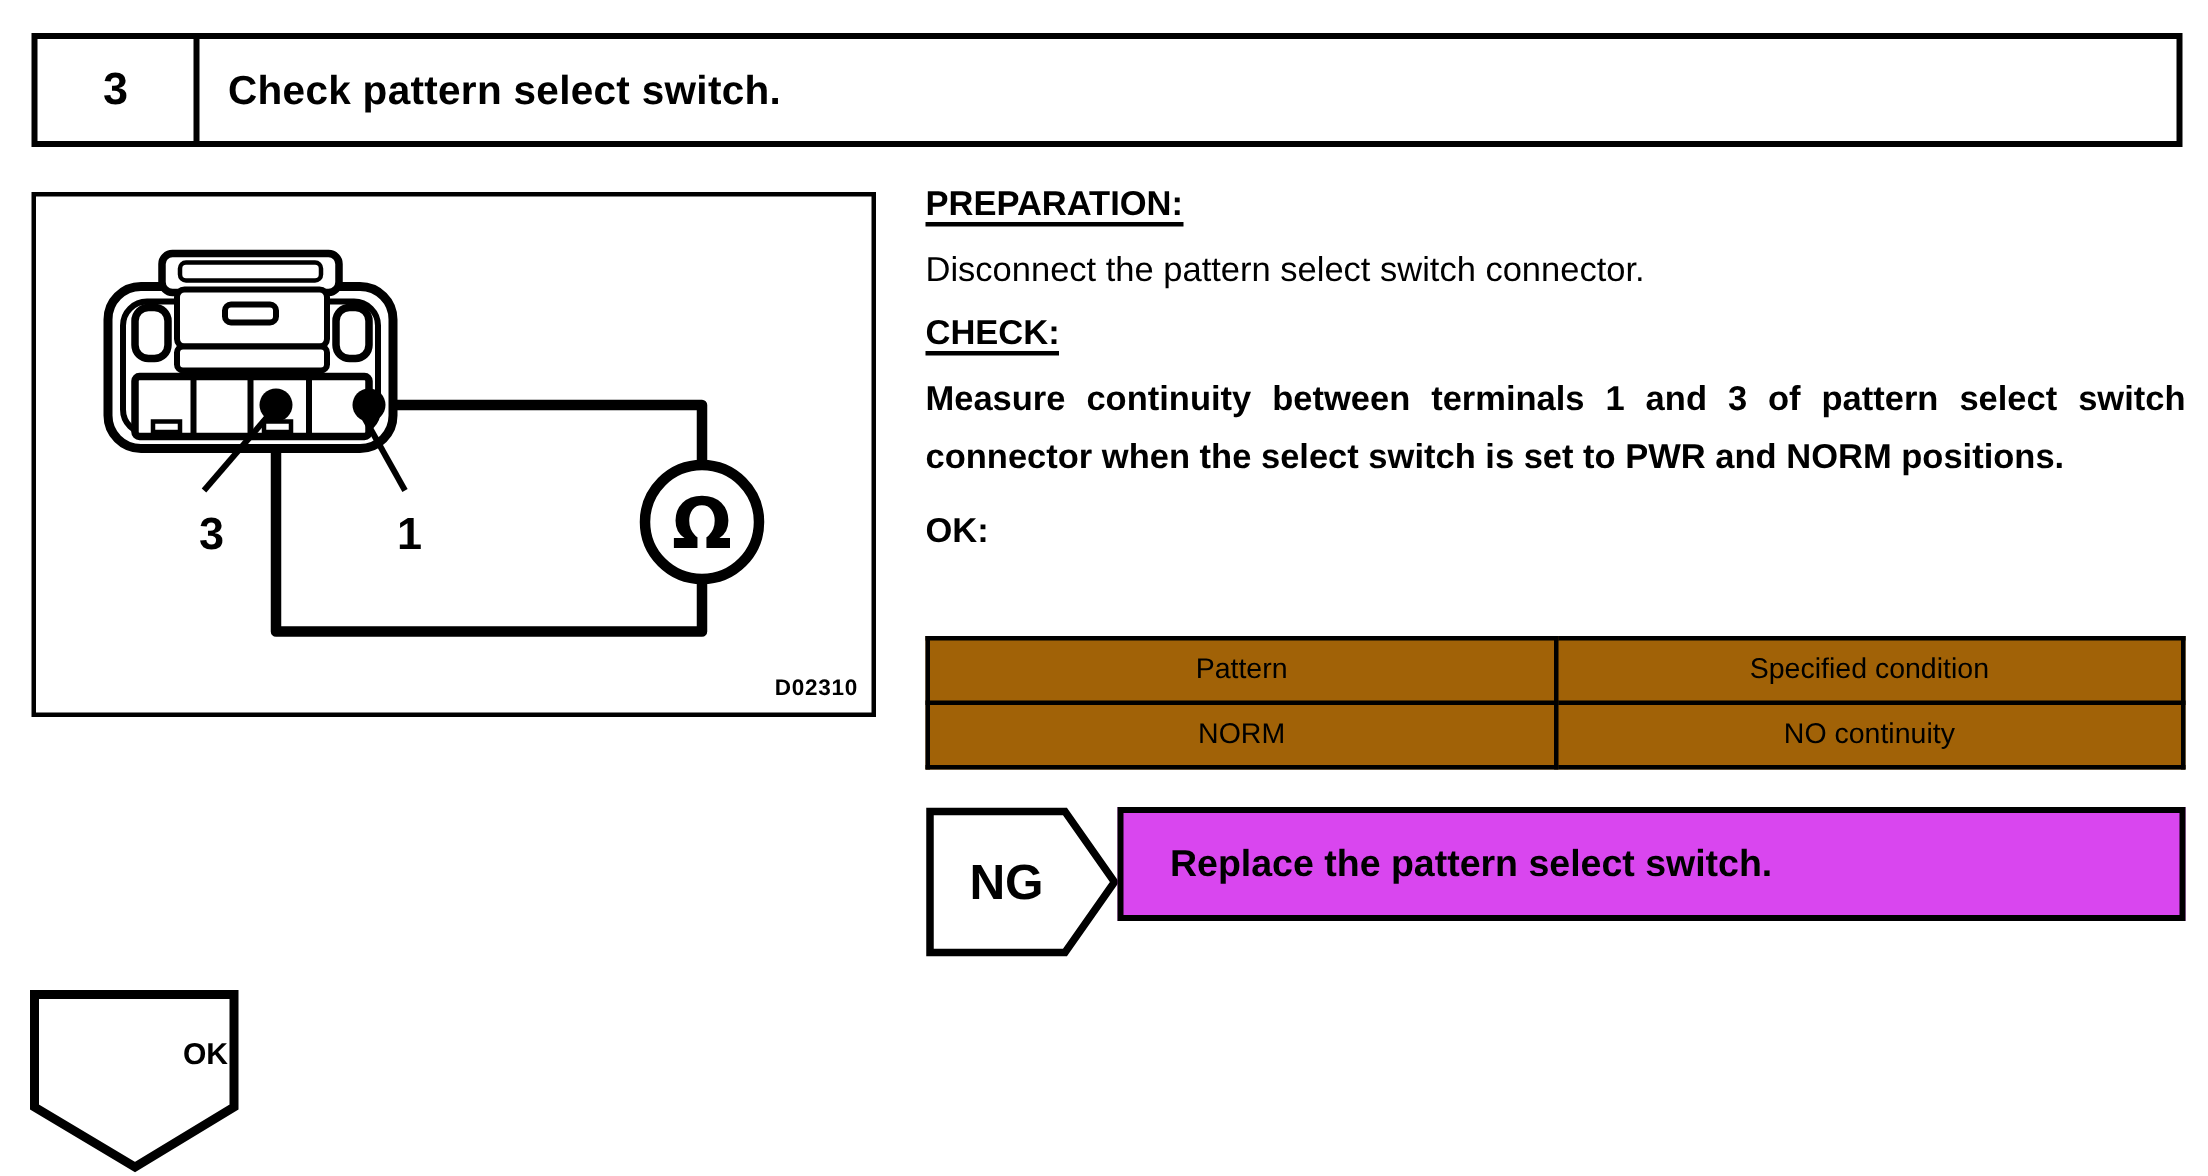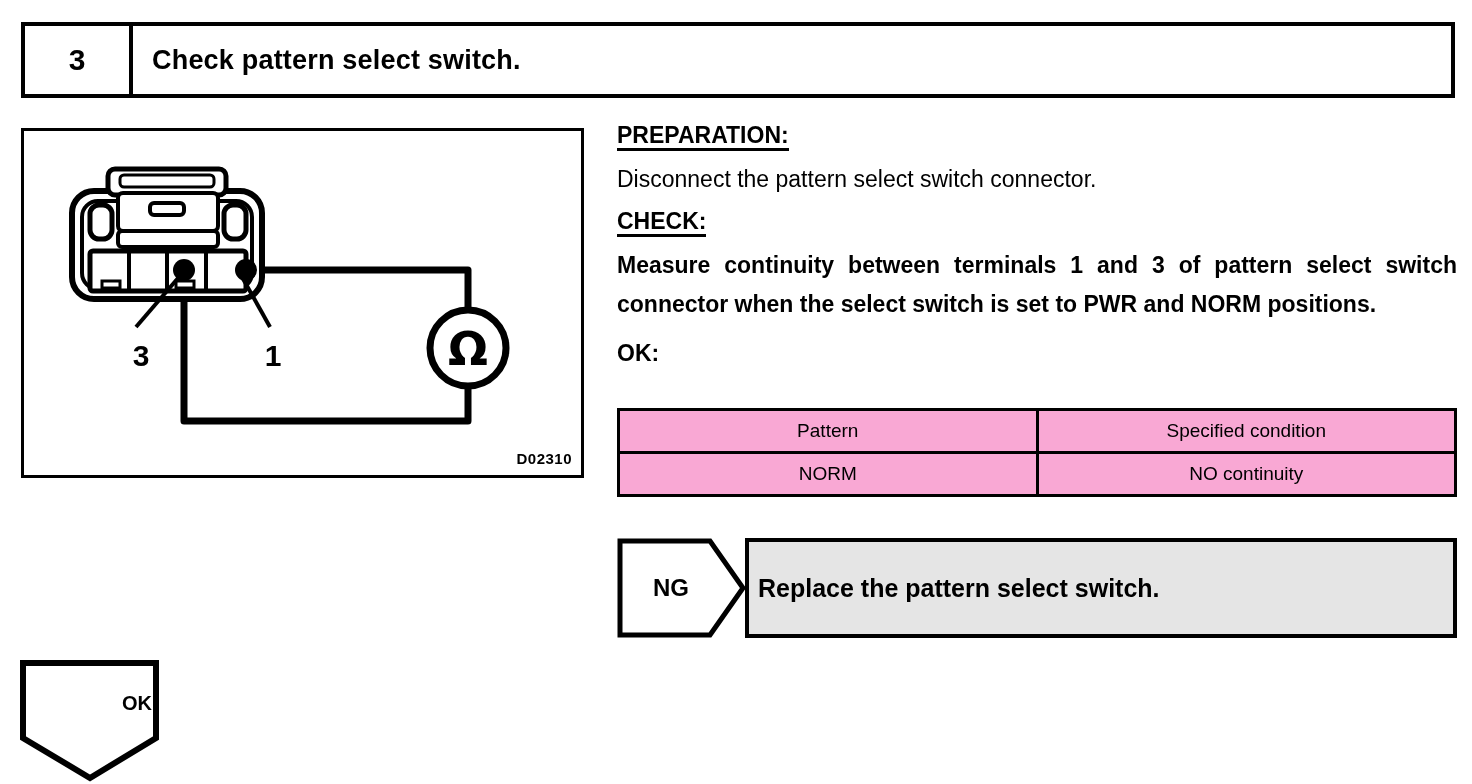--- a/index.html
+++ b/index.html
@@ -112,25 +112,25 @@
     font-weight: bold;
   }
   .row-gap-a { margin-top: 9px; }
   .row-gap-b { margin-top: 10px; }
   .row-gap-c { margin-top: 17px; }
 
   
   .spec-table {
     position: absolute;
     left: 617px;
-    top: 408px;
+    top: 424px;
     width: 840px;
     border-collapse: collapse;
     table-layout: fixed;
-    background: #f9a8d4;
+    background: #a16207;
   }
   .spec-table td {
     border: 3px solid #000;
     height: 36px;
     text-align: center;
     vertical-align: middle;
     font-size: 19px;
     font-weight: normal;
     padding: 2px 4px;
   }
@@ -152,35 +152,35 @@
   }
   .ng-label {
     position: absolute;
     left: 0;
     top: 0;
     width: 108px;
     height: 100px;
     display: flex;
     align-items: center;
     justify-content: center;
-    font-size: 24px;
+    font-size: 33px;
     font-weight: bold;
   }
   .ng-result {
     position: absolute;
     left: 128px;
     top: 0;
     width: 712px;
-    height: 100px;
+    height: 76px;
     box-sizing: border-box;
     border: 4px solid #000;
-    background: #e5e5e5;
-    display: flex;
-    align-items: center;
-    padding-left: 9px;
+    background: #d946ef;
+    display: flex;
+    align-items: center;
+    padding-left: 31px;
   }
   .ng-result-text {
     font-size: 25px;
     font-weight: bold;
   }
 
   
   .ok-wrap {
     position: absolute;
     left: 20px;

